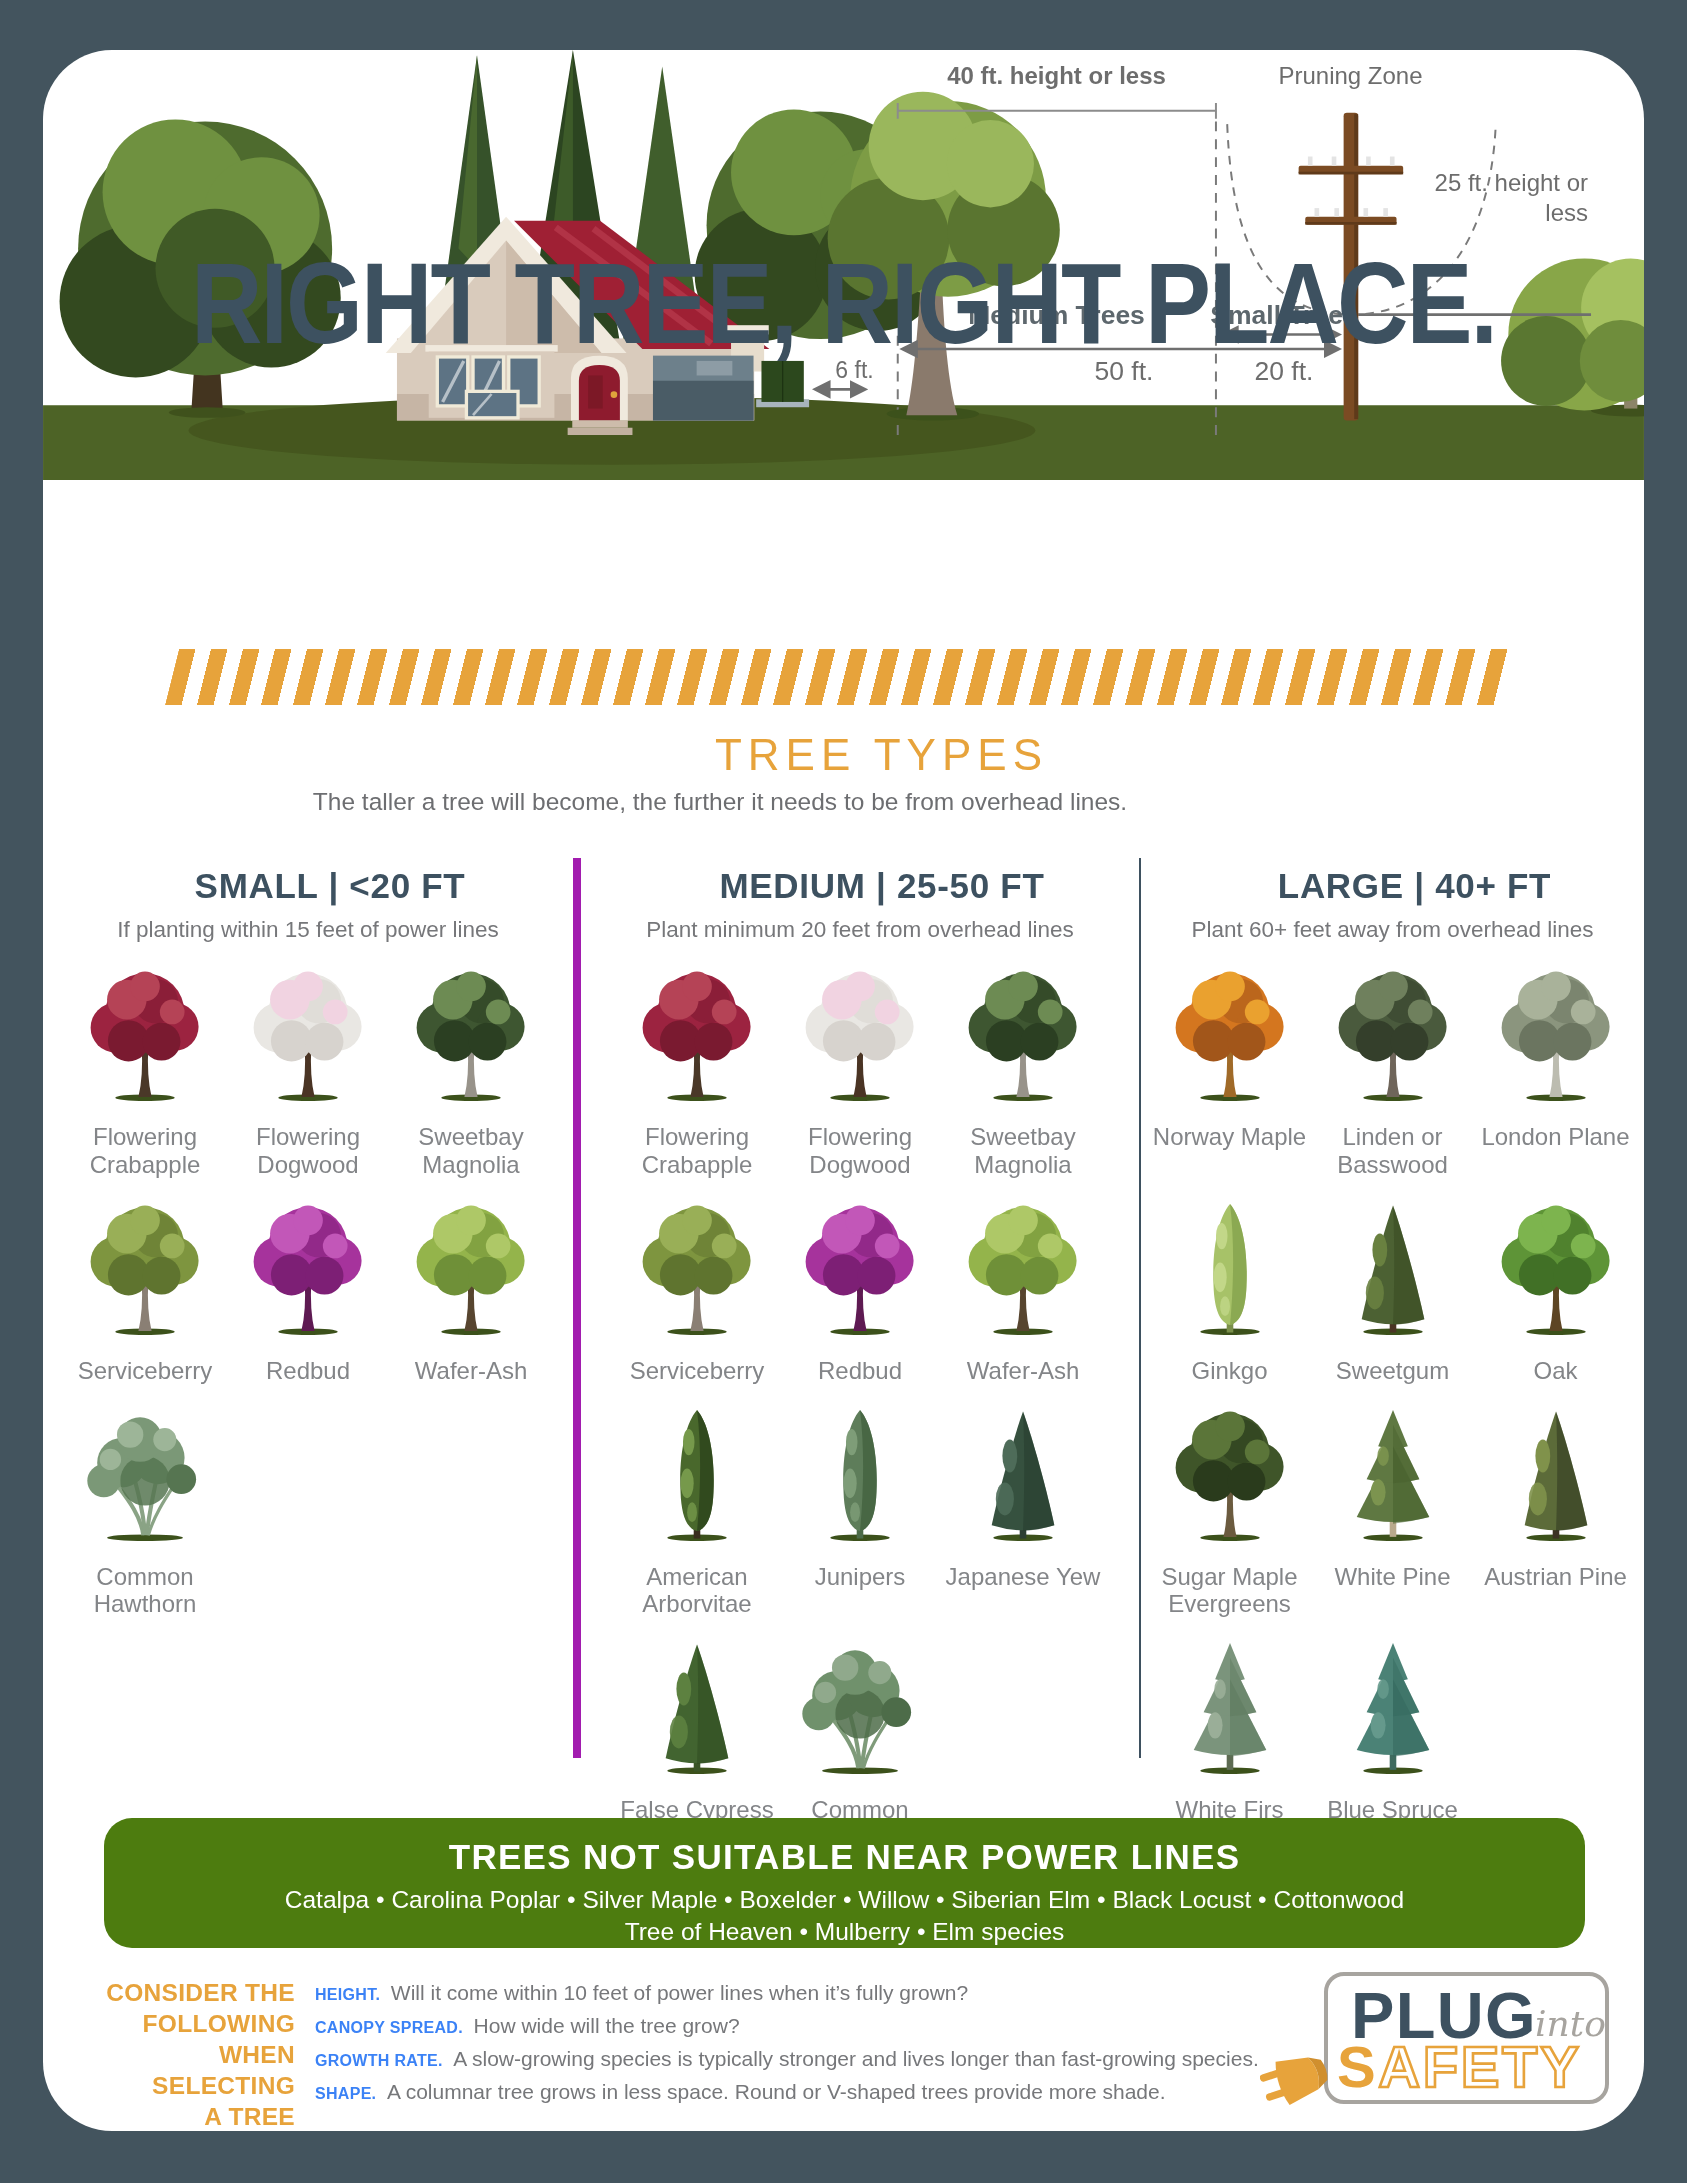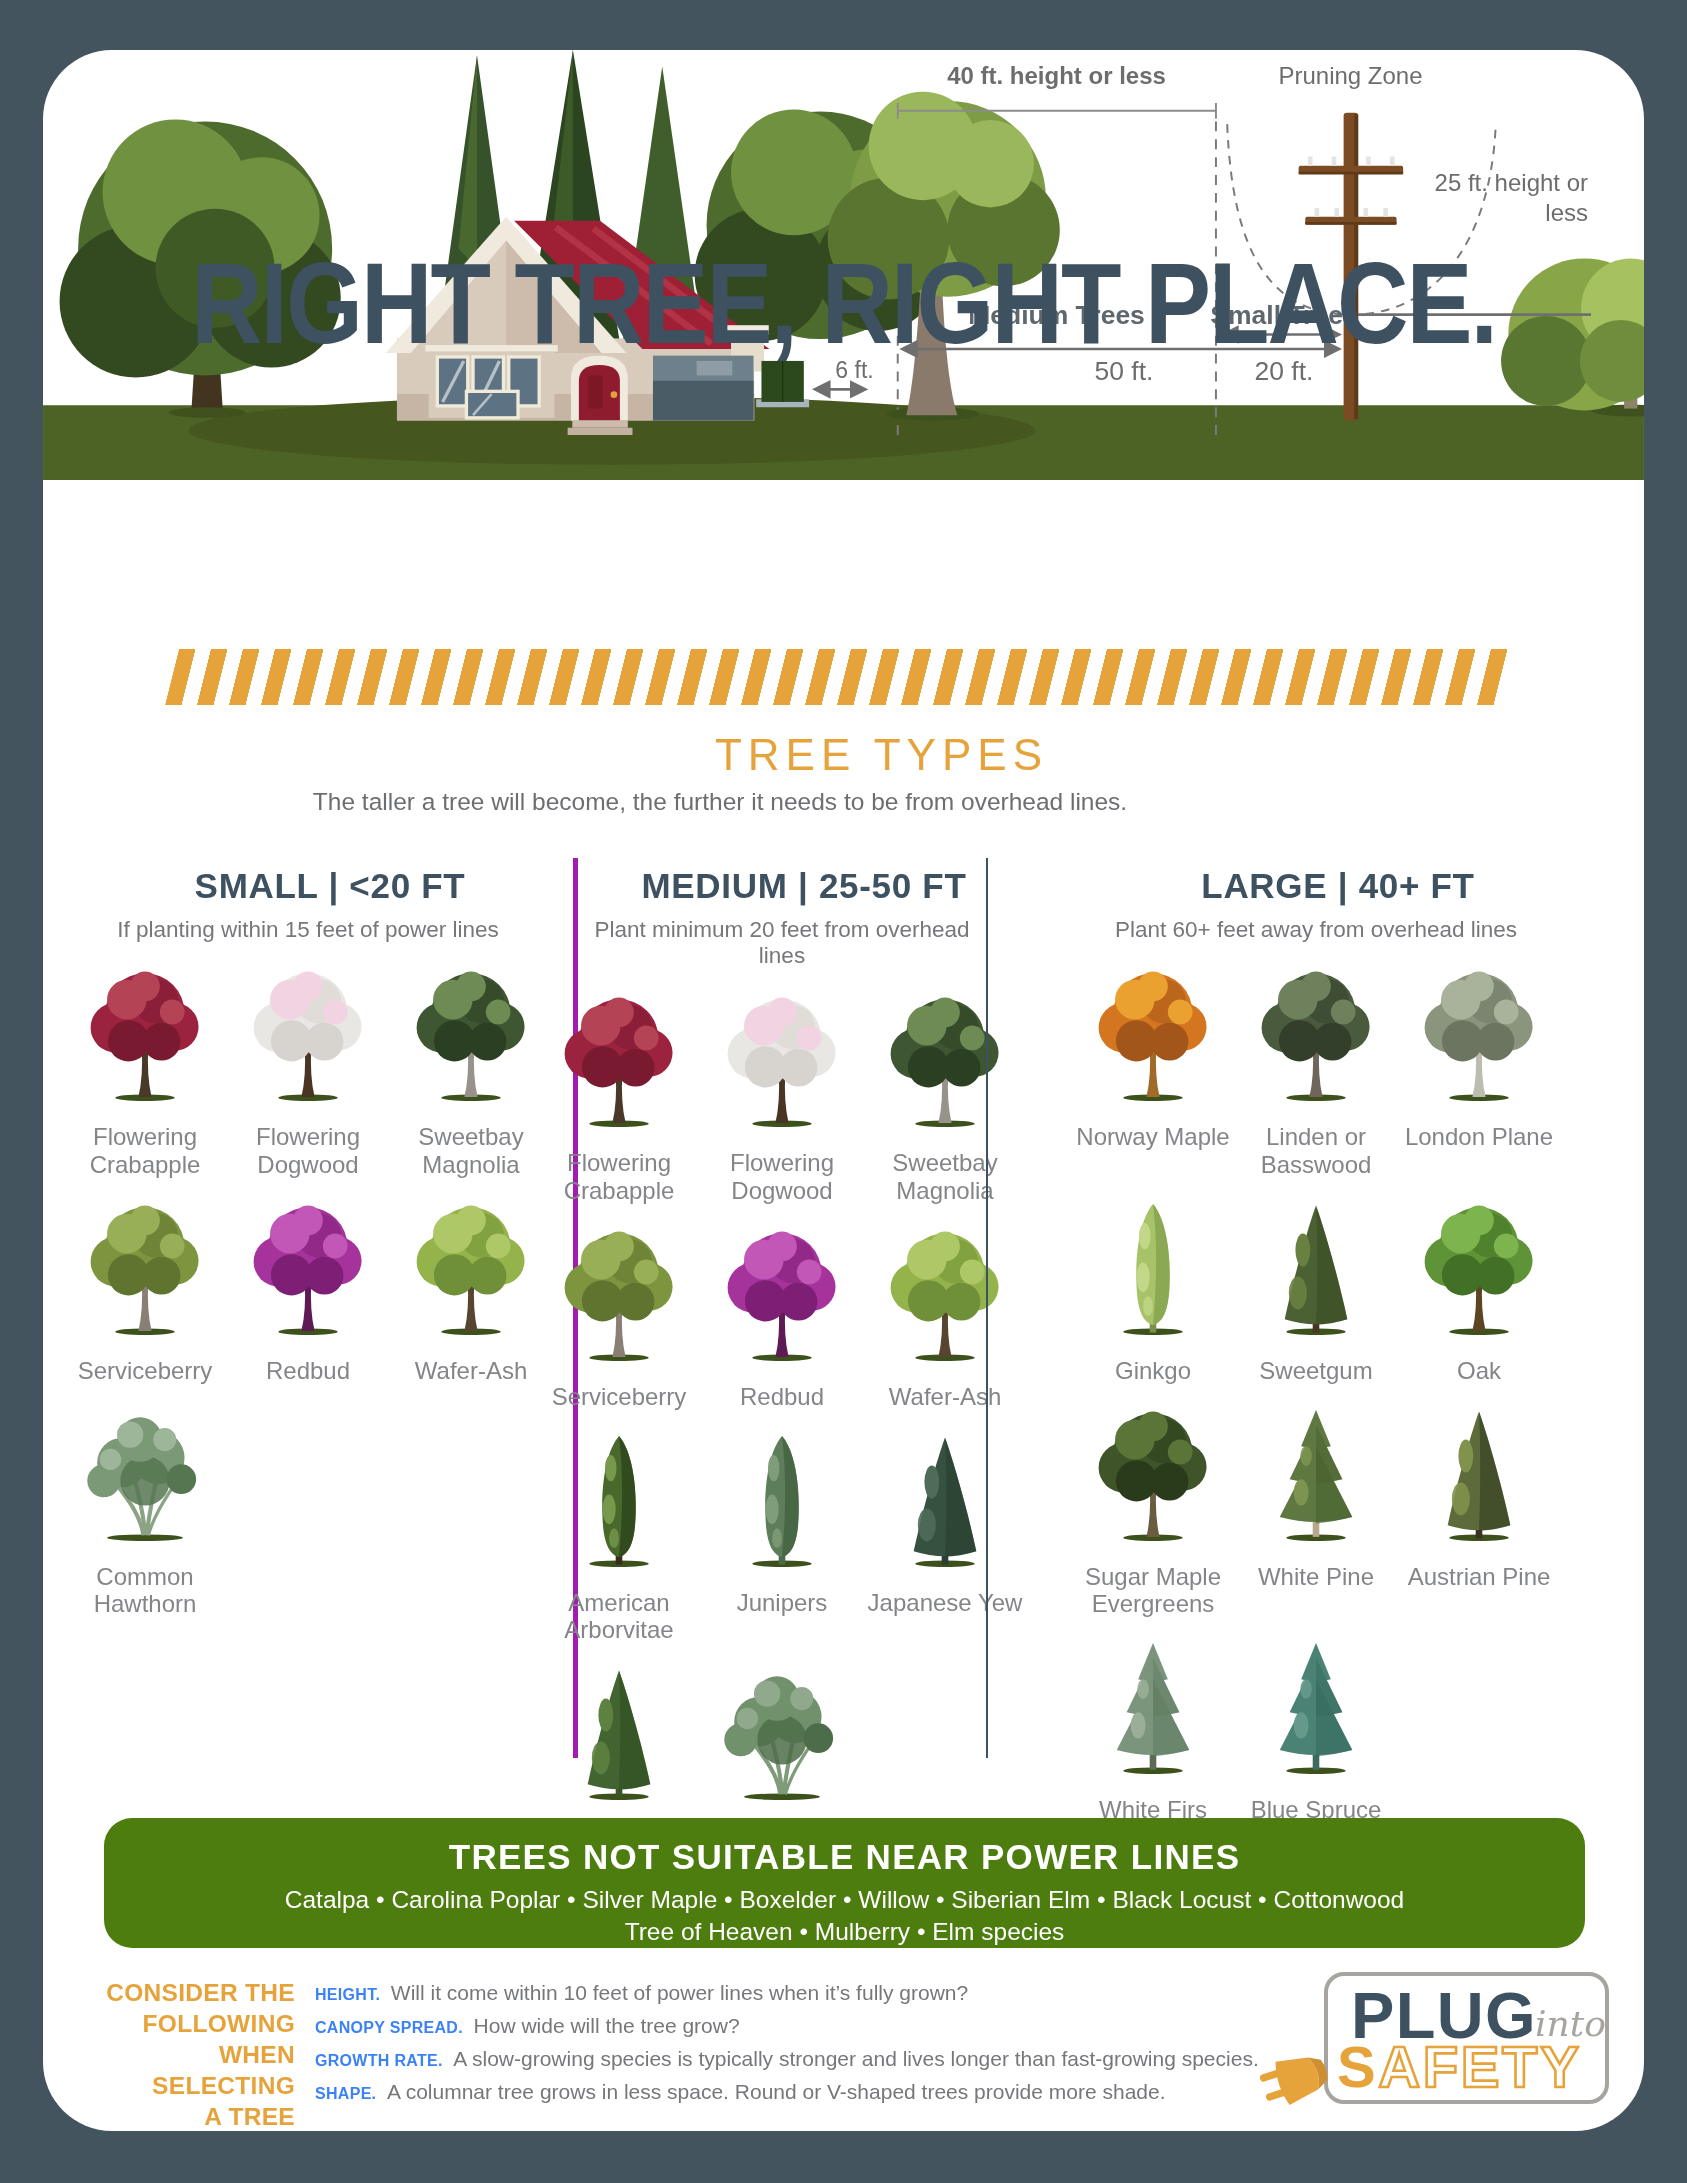--- a/index.html
+++ b/index.html
@@ -23,21 +23,21 @@
   
   .main-title{position:absolute;top:187px;left:0;width:1601px;text-align:center;font-size:99px;font-weight:700;color:#3d5160;letter-spacing:-2px;transform:scaleY(1.16);transform-origin:center top;white-space:nowrap;}
   .stripes{position:absolute;top:599px;left:129px;width:1343px;height:56px;transform:skewX(-14deg);background:repeating-linear-gradient(90deg,#e7a33b 0 16.5px,#ffffff 16.5px 32px);}
   .tree-types{position:absolute;top:680px;left:0;width:1621px;text-align:center;font-size:44px;letter-spacing:6px;color:#e7a33b;padding-left:28px;}
   .subtitle{position:absolute;top:738px;left:0;width:1354px;text-align:center;font-size:24.5px;color:#6d6e71;}
 
   
   .columns{position:absolute;top:808px;left:0;width:1601px;height:900px;display:flex;}
   .col{box-sizing:border-box;}
   .col-1{width:530px;}
-  .col-2{width:413px;border-left:5px solid #a21caf;}
+  .col-2{width:566px;border-left:8px solid #a21caf;}
   .col-3{flex:1;border-left:2px solid #3e5160;}
   .col-header{text-align:center;font-size:35px;font-weight:700;color:#3d5160;margin-top:8px;letter-spacing:0.7px;padding-left:44px;}
   .col-sub{text-align:center;font-size:22.5px;color:#76777a;margin-top:10.6px;}
   .tree-grid{display:grid;grid-template-columns:repeat(3,163px);justify-content:center;margin-top:22.5px;row-gap:20px;}
   .tree-cell{display:flex;flex-direction:column;align-items:center;}
   .tree-box{height:136px;display:flex;align-items:flex-end;justify-content:center;}
   .tree-label{margin-top:22px;font-size:24px;color:#838588;text-align:center;line-height:1.16;max-width:155px;}
 
   
   .banner{position:absolute;top:1768px;left:61px;width:1481px;height:130px;background:#4d7c0f;border-radius:28px;text-align:center;color:#ffffff;box-sizing:border-box;padding-top:18.5px;}

